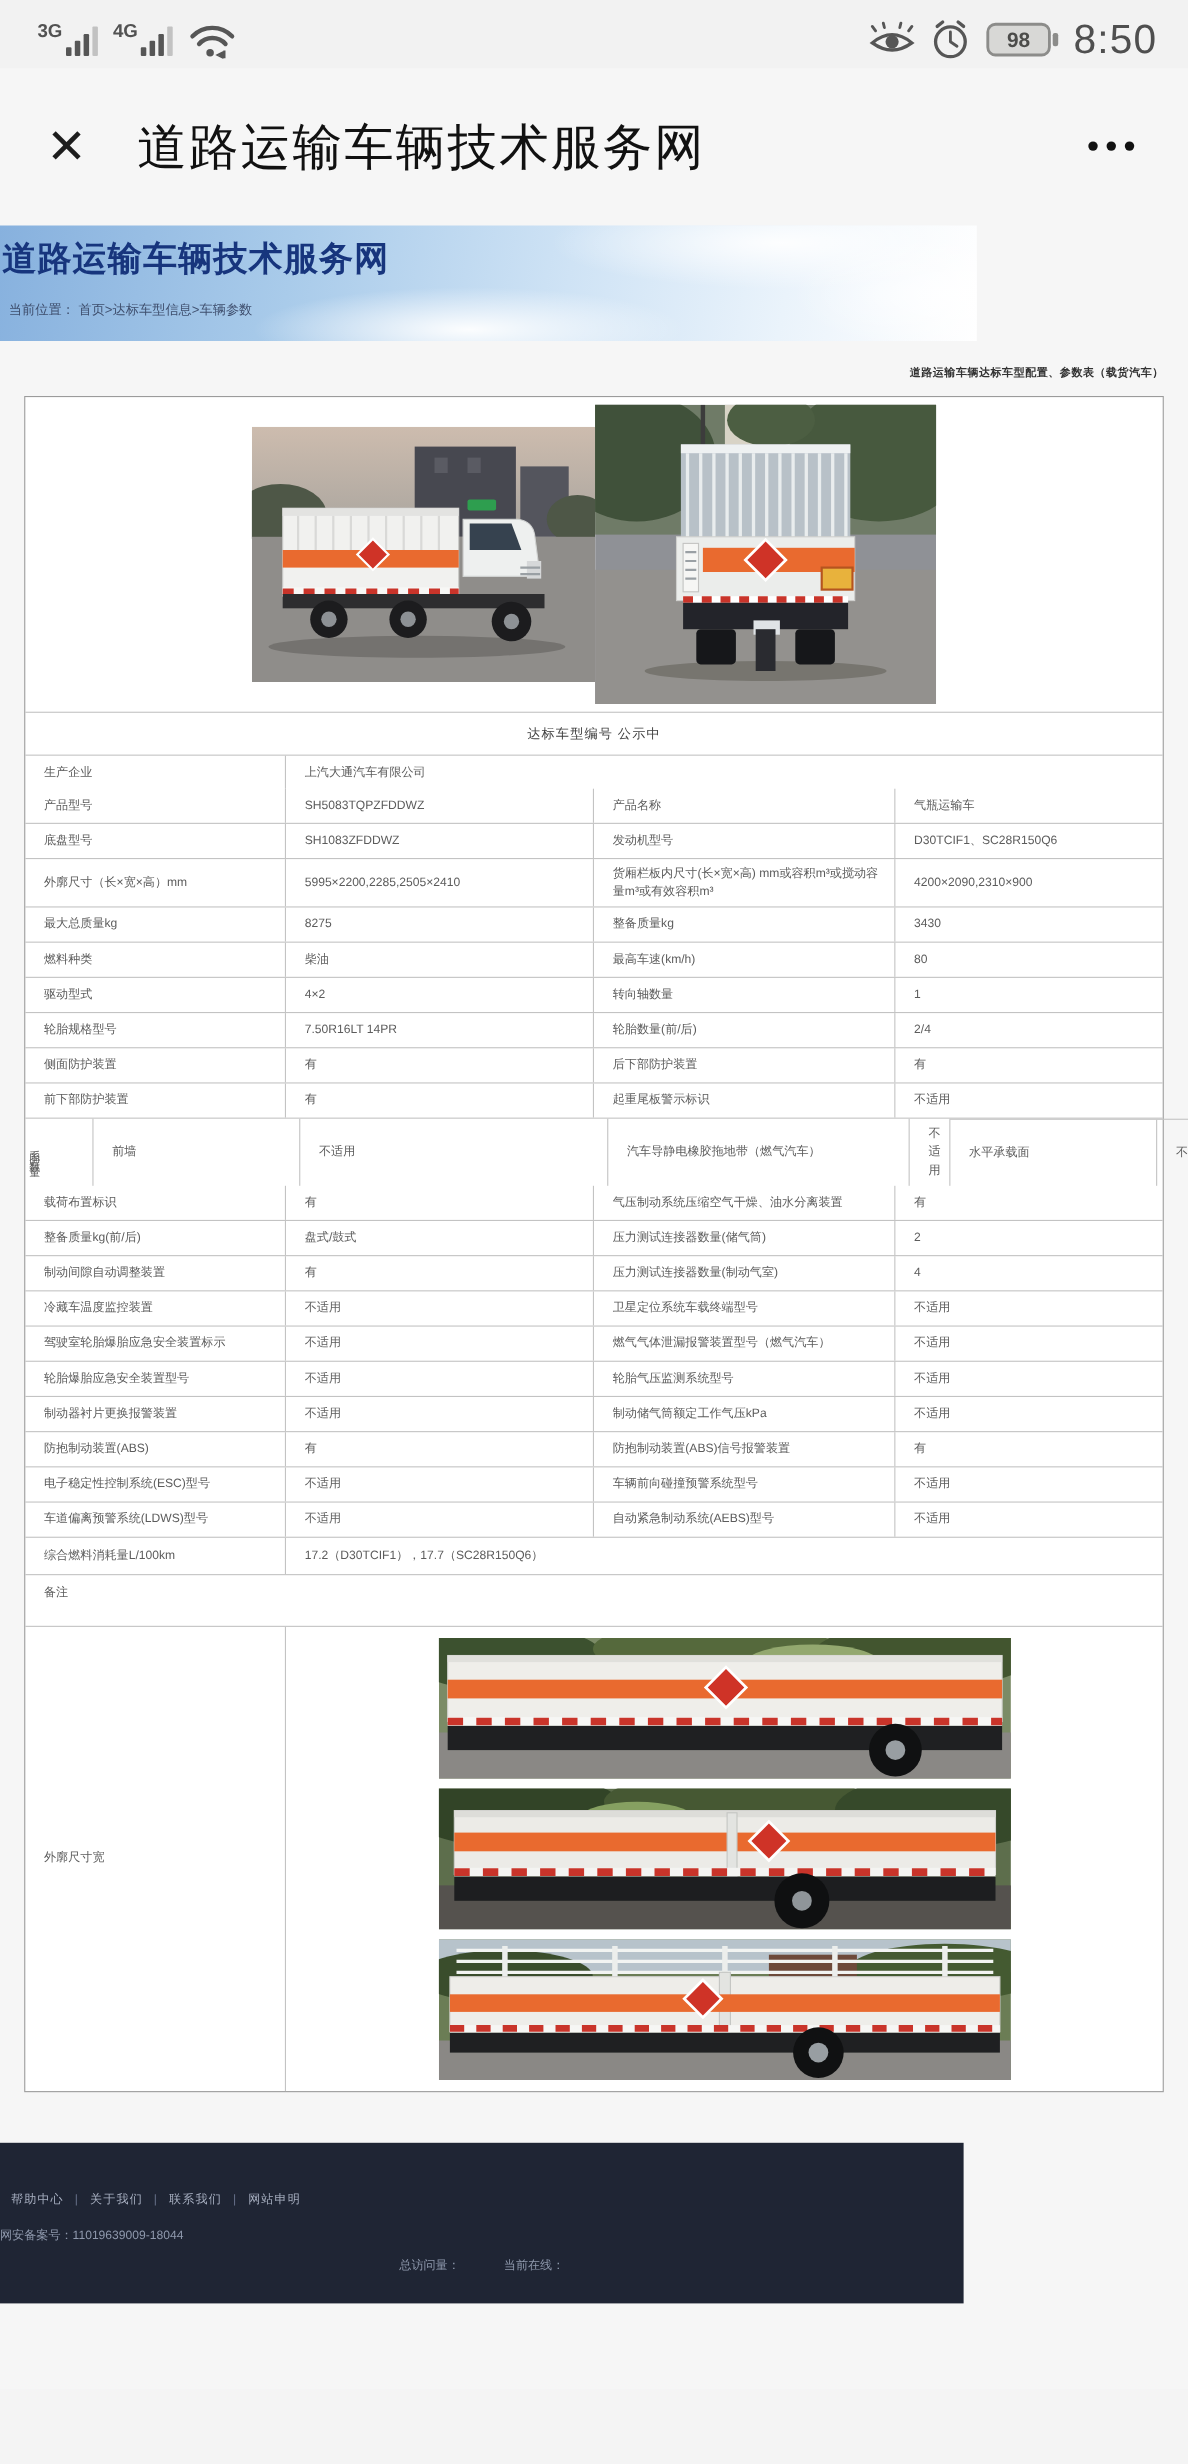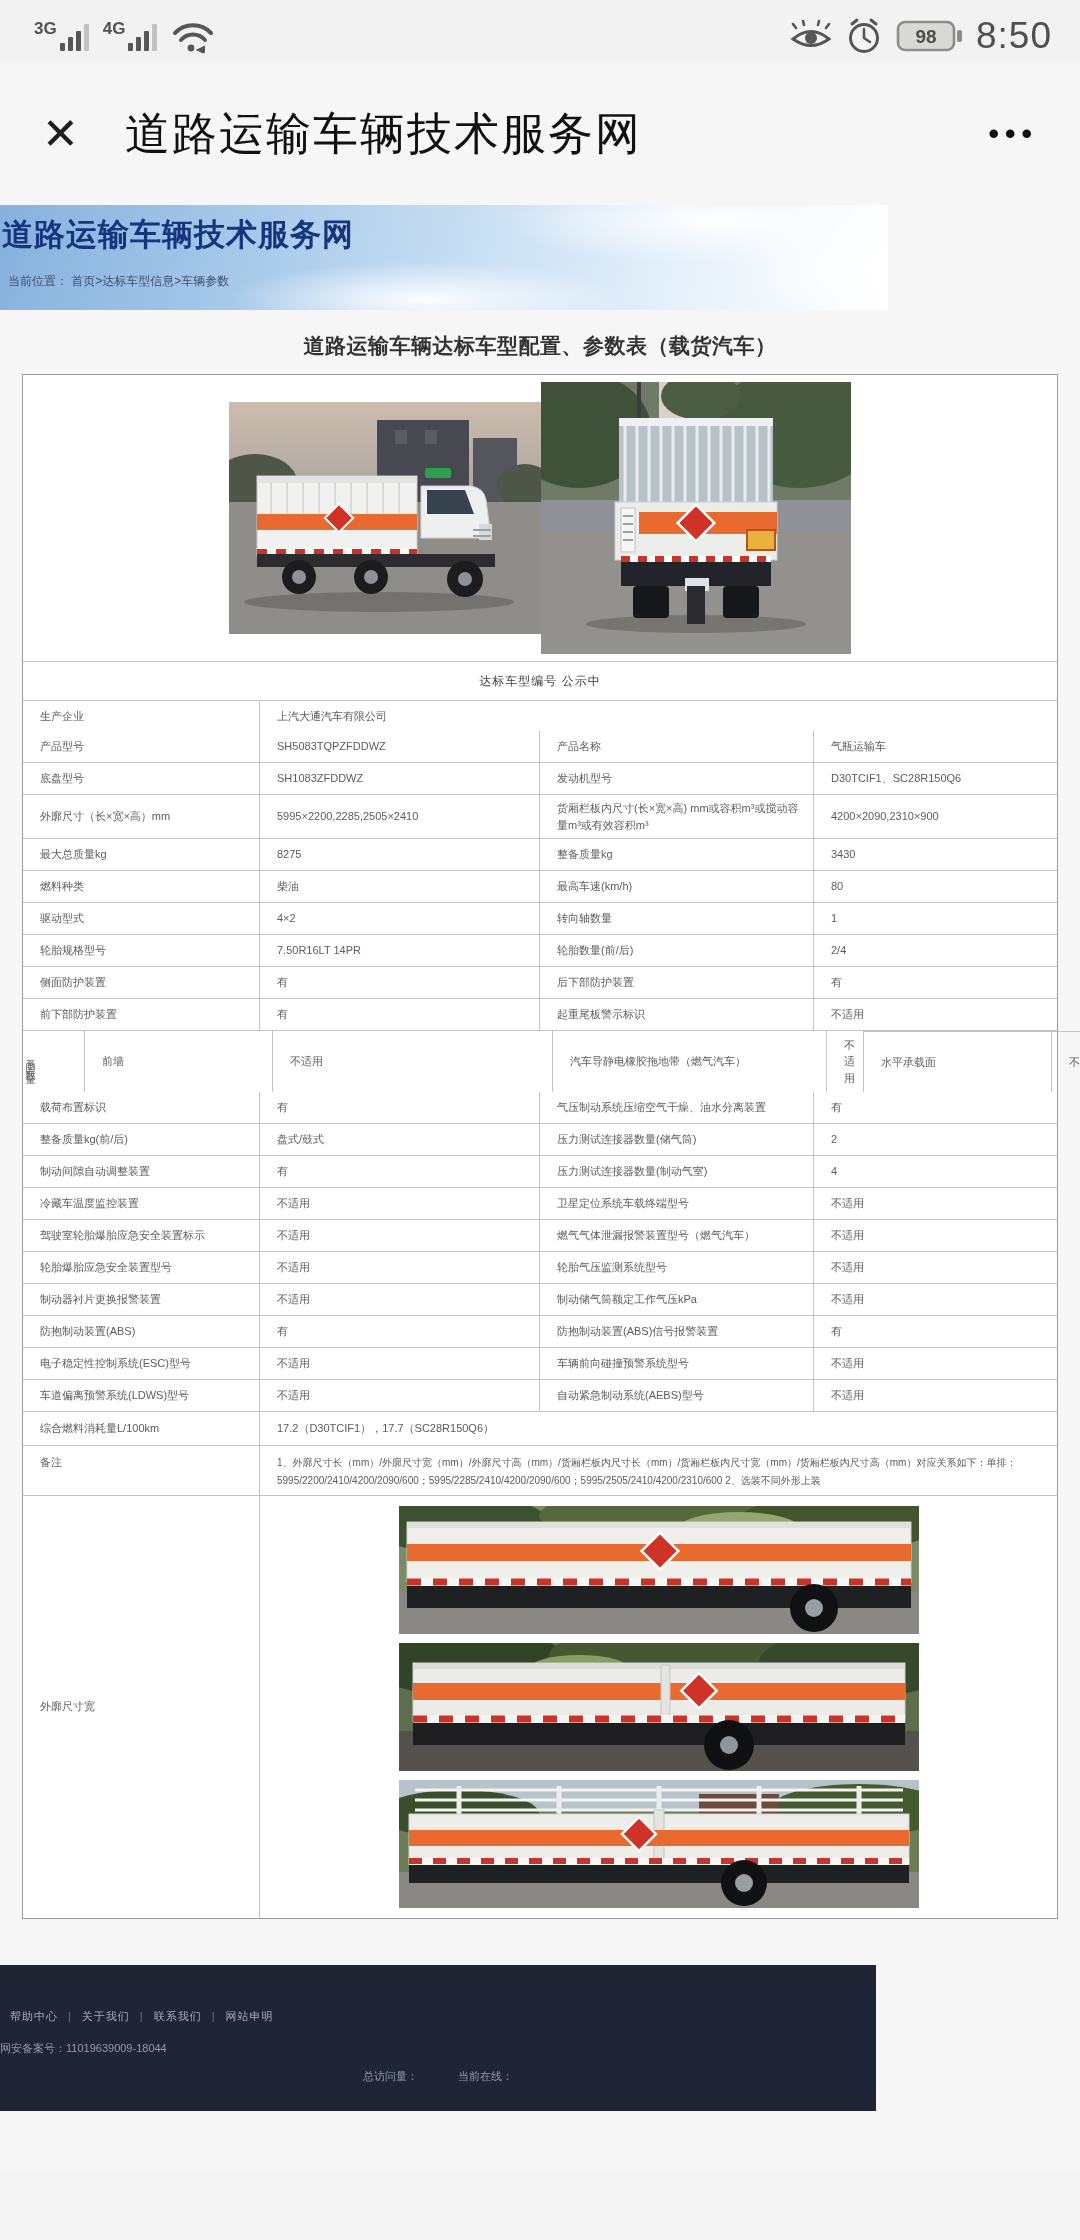--- a/index.html
+++ b/index.html
@@ -32,22 +32,22 @@
     background:
       radial-gradient(ellipse 280px 55px at 48% 90%, rgba(255,255,255,.95), rgba(255,255,255,0) 70%),
       radial-gradient(ellipse 300px 60px at 80% 15%, rgba(255,255,255,.9), rgba(255,255,255,0) 70%),
       radial-gradient(ellipse 200px 70px at 98% 60%, rgba(255,255,255,.85), rgba(255,255,255,0) 75%),
       linear-gradient(100deg, #87b1de 0%, #a9cbea 30%, #cfe3f5 58%, #eaf3fb 80%, #ffffff 100%);
   }
   .site-name { font-size:31px; font-weight:700; color:#17357d; letter-spacing:1px; padding:9px 0 0 2px; }
   .breadcrumb { font-size:12px; color:#3f4f6e; margin-top:17px; padding-left:8px; }
 
   
-  .doc-title { width:1036px; margin:22px 0 14px 22px; text-align:center;
-    font-size:21px; font-weight:600; color:#333; letter-spacing:.5px; }
+  .doc-title { width:1036px; margin:22px 0 14px 22px; text-align:right;
+    font-size:10px; font-weight:600; color:#333; letter-spacing:.5px; }
 
   
   .spec-table { width:1036px; margin-left:22px; background:#fff; border:1px solid #9b9b9b; }
   .row { display:flex; border-top:1px solid #c3c3c3; }
   .row:first-child { border-top:none; }
   .cell { border-left:1px solid #c3c3c3; padding:5px 8px 5px 17px; display:flex; align-items:center;
     font-size:11px; color:#5c5c5c; line-height:1.5; }
   .cell:first-child { border-left:none; }
   .c1 { width:236px; } .c2 { width:280px; } .c3 { width:274px; } .c4 { flex:1; }
   .r4 .cell { min-height:31px; }
@@ -421,23 +421,20 @@
   </div>
 </div>
 
     <div class="row fuel-row">
       <div class="cell c1">综合燃料消耗量L/100km</div>
       <div class="cell cspan">17.2（D30TCIF1），17.7（SC28R150Q6）</div>
     </div>
 
     <div class="row remark-row">
       <div class="cell c1">备注</div>
-      <div class="cell cspan">
-        <span class="remark-text">1、外廓尺寸长（mm）/外廓尺寸宽（mm）/外廓尺寸高（mm）/货厢栏板内尺寸长（mm）/货厢栏板内尺寸宽（mm）/货厢栏板内尺寸高（mm）对应关系如下：单排：5995/2200/2410/4200/2090/600；5995/2285/2410/4200/2090/600；5995/2505/2410/4200/2310/600 2、选装不同外形上装</span>
-      </div>
     </div>
 
     <div class="row photos-row">
       <div class="cell c1 photos-label">外廓尺寸宽</div>
       <div class="cell photo-cell">
 
         <svg width="520" height="128" viewBox="0 0 520 128">
           <rect width="520" height="128" fill="#7b8b66"></rect>
           <ellipse cx="60" cy="18" rx="90" ry="30" fill="#3c512f"></ellipse>
           <ellipse cx="250" cy="10" rx="110" ry="26" fill="#55693c"></ellipse>

